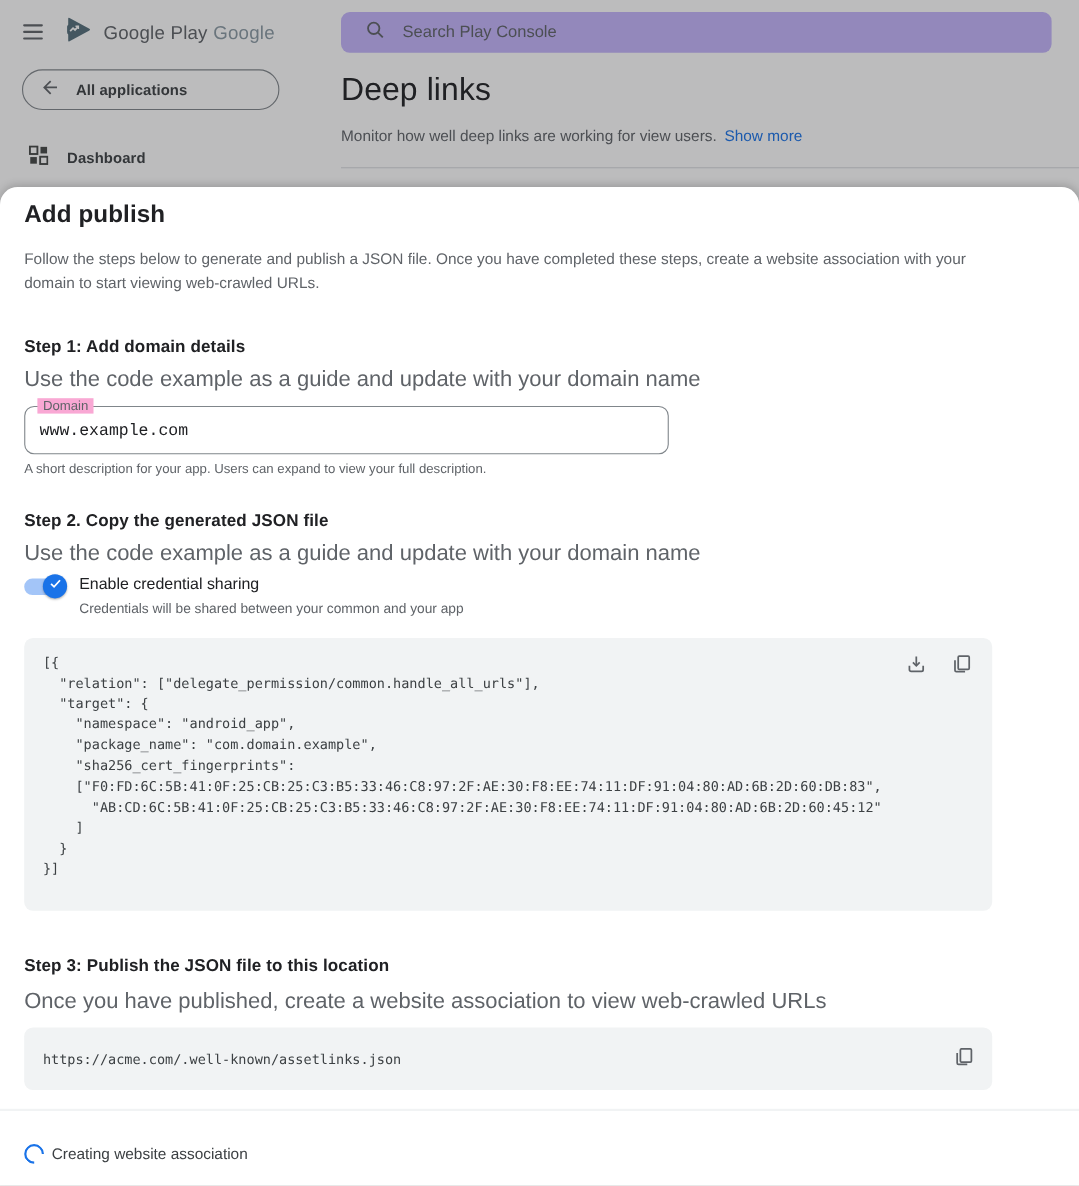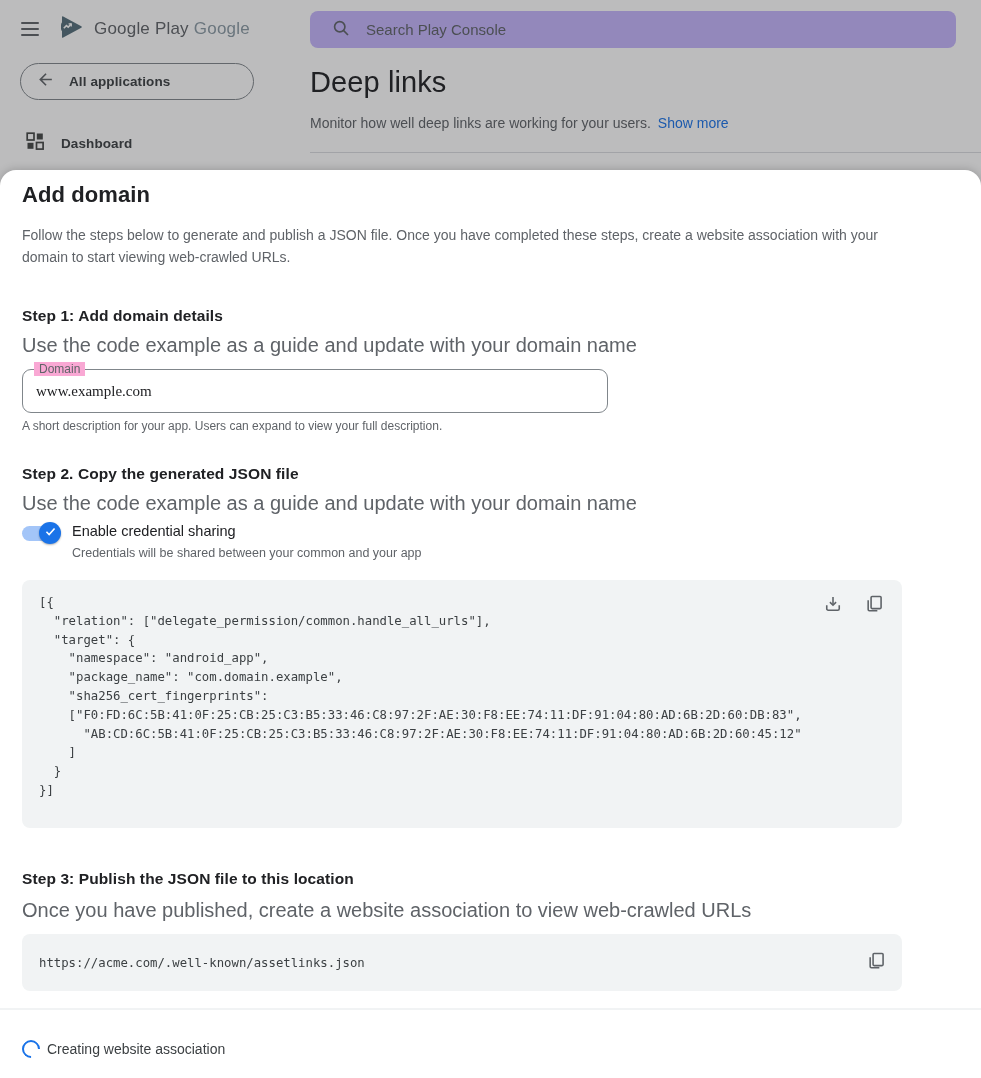--- a/index.html
+++ b/index.html
@@ -35,21 +35,21 @@
          border-radius:16px 16px 0 0;box-shadow:0 -1px 8px rgba(0,0,0,.18);}
   .m-title{left:22px;top:12px;font-size:22px;font-weight:700;color:#202124;letter-spacing:.1px;}
   .m-intro{left:22px;top:54px;width:884px;font-size:14px;line-height:22px;color:#5f6368;}
   .step-title{font-size:15.5px;font-weight:700;color:#202124;letter-spacing:.1px;}
   .step-sub{font-size:20px;color:#5f6368;}
   .s1-title{left:22px;top:137px;}
   .s1-sub{left:22px;top:164px;}
   .field{left:22px;top:199px;width:584px;height:42px;border:1px solid #80868b;border-radius:9px;}
   .field label{position:absolute;left:11px;top:-8px;background:#f9a8d4;padding:0 5px;font-size:12px;color:#5f6368;}
   .field input{position:absolute;inset:0;border:none;outline:none;background:transparent;
-               padding:0 0 0 13px;font-family:Liberation Serif, serif;font-size:15px;color:#202124;}
+               padding:0 0 0 13px;font-family:Liberation Mono, monospace;font-size:15px;color:#202124;}
   .s1-helper{left:22px;top:249px;font-size:12px;color:#5f6368;}
   .s2-title{left:22px;top:295px;}
   .s2-sub{left:22px;top:322px;}
   .switch{left:22px;top:352px;width:39px;height:22px;cursor:pointer;}
   .switch .track{position:absolute;left:0;top:4px;width:37px;height:15px;border-radius:8px;background:#a3c5f8;}
   .switch .thumb{position:absolute;right:0;top:0;width:22px;height:22px;border-radius:50%;background:#1a73e8;
                  display:flex;align-items:center;justify-content:center;box-shadow:0 1px 2px rgba(0,0,0,.3);}
   .toggle-label{left:72px;top:353px;font-size:14.5px;color:#202124;}
   .toggle-sub{left:72px;top:376px;font-size:12.5px;color:#5f6368;}
   .codeblock{background:#f1f3f4;border-radius:8px;}
@@ -119,30 +119,30 @@
         <rect x="10.8" y="1.5" width="6" height="6" fill="#444746"></rect>
         <rect x="1.5" y="10.8" width="6" height="6" fill="#444746"></rect>
         <rect x="10.5" y="10.5" width="6.6" height="6.6" fill="none" stroke="#444746" stroke-width="1.7"></rect>
       </svg>
     </span>
     <span class="lbl">Dashboard</span>
   </div>
 
   <div class="abs page-title">Deep links</div>
   <div class="abs page-sub">
-    <span>Monitor how well deep links are working for your users.</span><a>Show more</a>
+    <span>Monitor how well deep links are working for view users.</span><a>Show more</a>
   </div>
   <div class="abs hdr-divider"></div>
 </div>
 
 <div class="scrim"></div>
 
 <section class="modal">
 
-  <h2 class="abs m-title" style="margin:0;">Add domain</h2>
+  <h2 class="abs m-title" style="margin:0;">Add publish</h2>
   <p class="abs m-intro" style="margin:0;">Follow the steps below to generate and publish a JSON file. Once you have completed these steps, create a website association with your domain to start viewing web-crawled URLs.</p>
 
   <div class="abs step-title s1-title">Step 1: Add domain details</div>
   <div class="abs step-sub s1-sub">Use the code example as a guide and update with your domain name</div>
   <div class="abs field">
     <label>Domain</label>
     <input type="text" value="www.example.com" style="">
   </div>
   <div class="abs s1-helper">A short description for your app. Users can expand to view your full description.</div>
 

